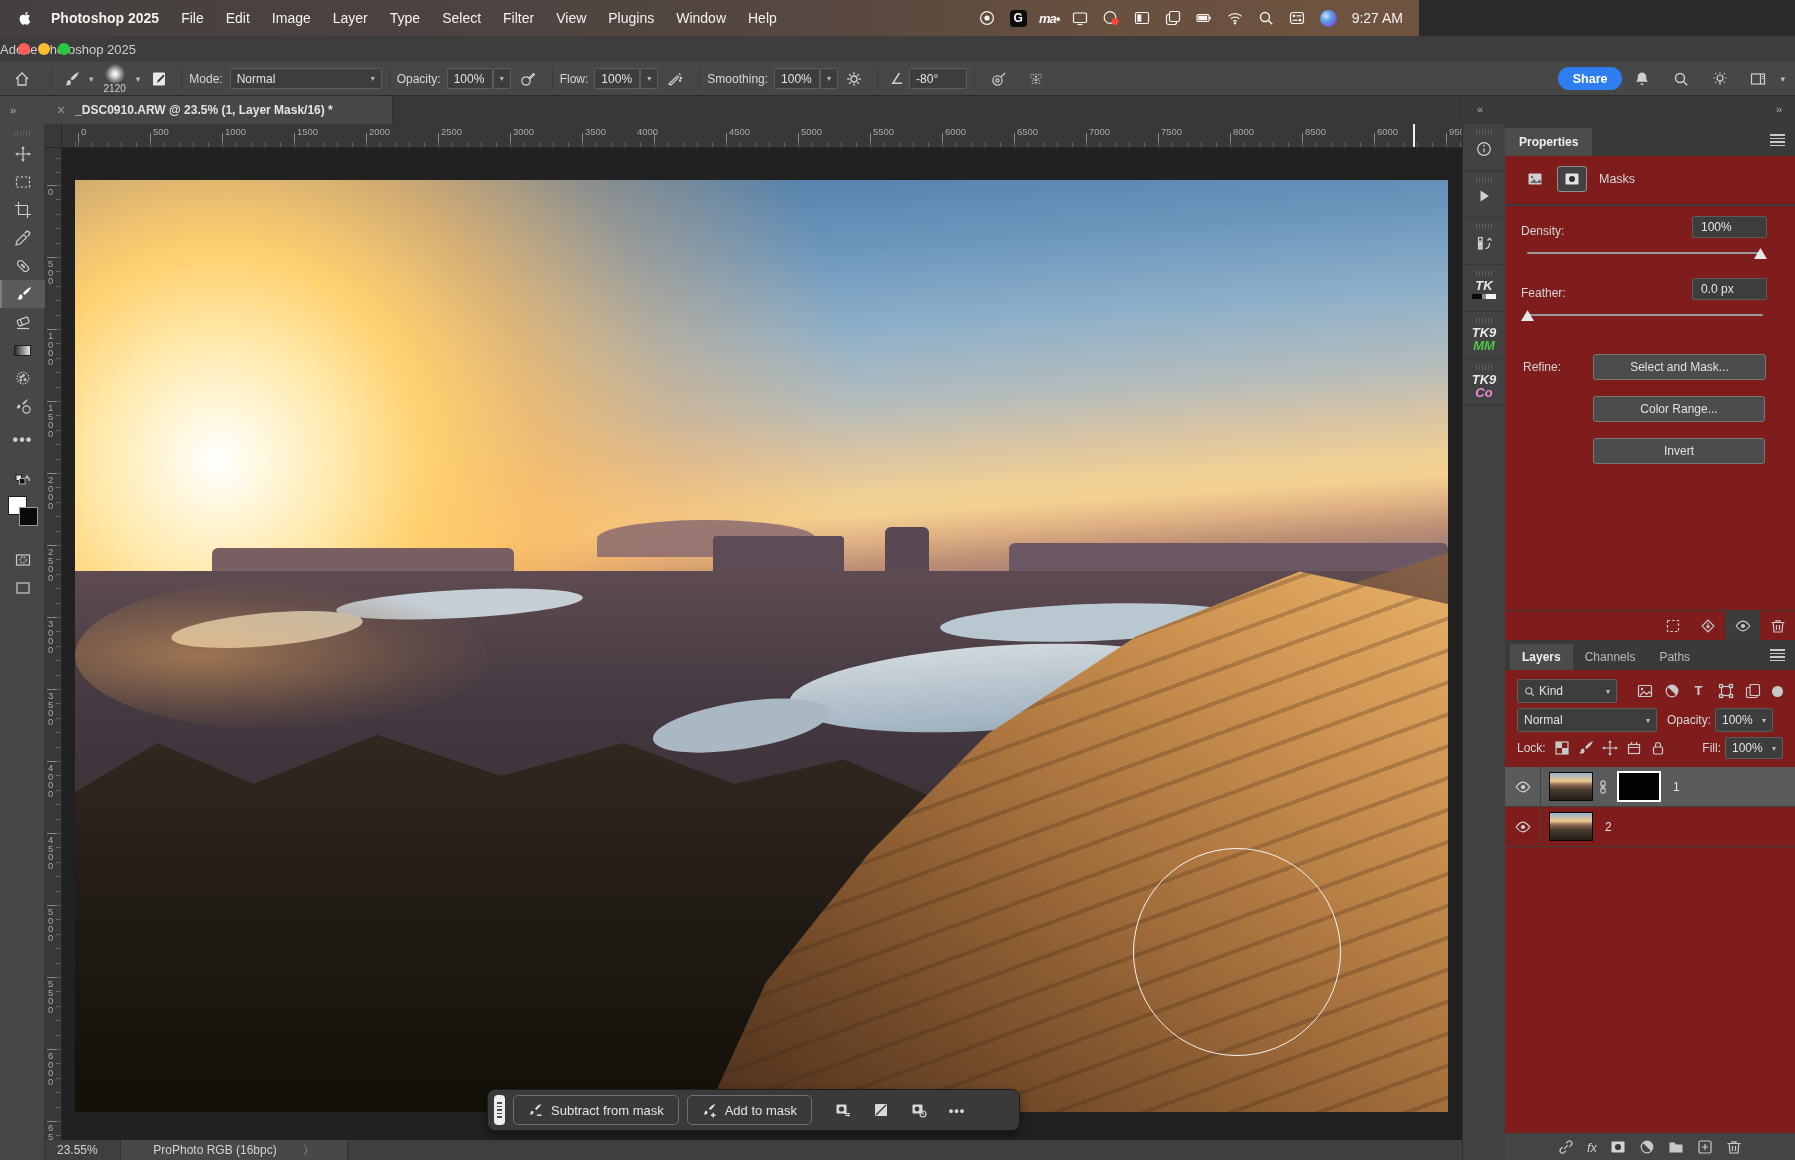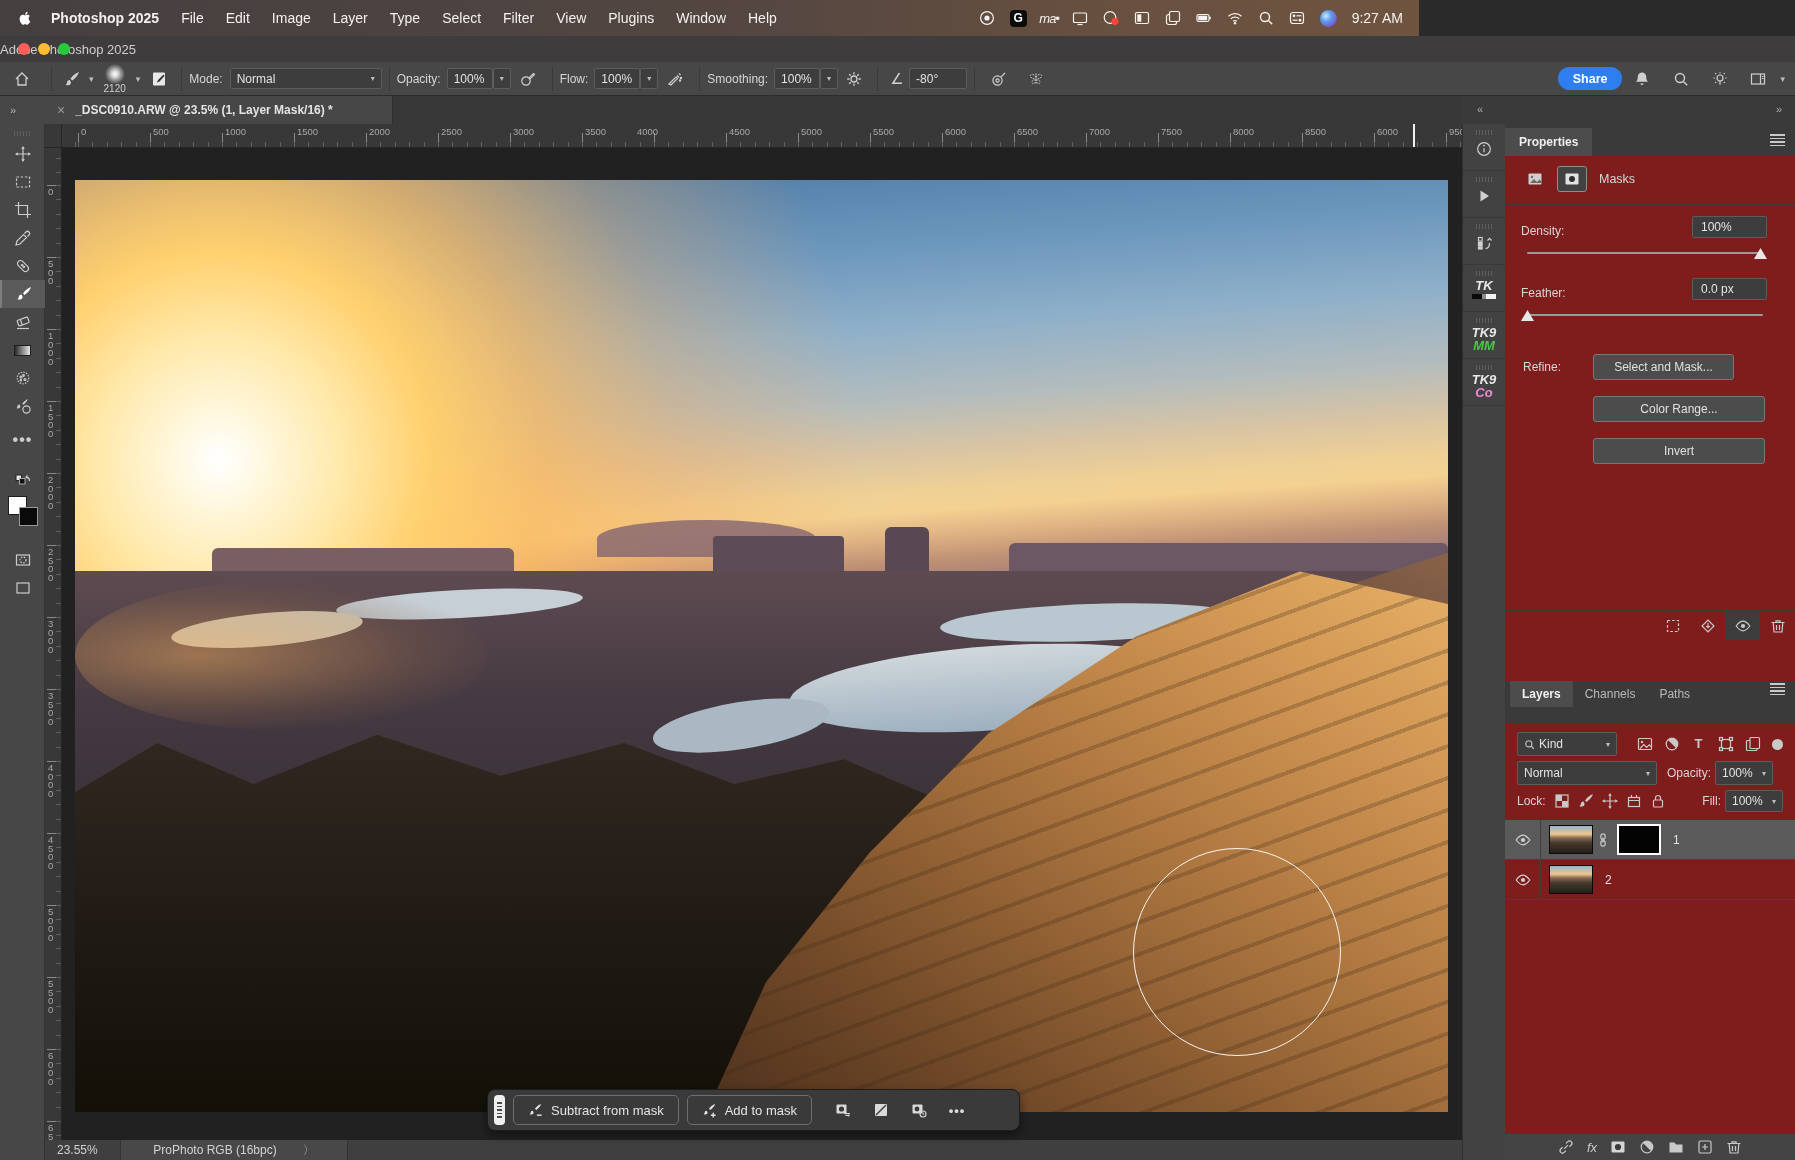--- a/index.html
+++ b/index.html
@@ -14,21 +14,21 @@
     display:flex; align-items:center; color:#f4f1ef; font-size:14px; }
   #mb-items { display:flex; align-items:center; }
   .mb-item { padding:0 11px; cursor:default; }
   .mb-item.bold { font-weight:bold; }
   #mb-right { margin-left:auto; display:flex; align-items:center; gap:12px; padding-right:16px; }
   .mb-ic { width:19px; height:19px; display:flex; align-items:center; justify-content:center; color:#f4f1ef; }
   #mb-apple { width:30px; display:flex; justify-content:center; margin-left:10px; }
   #mb-time { font-size:14px; margin-left:2px; }
   .ghub-chip { width:17px;height:17px;border-radius:4px;background:#0b0b0b;color:#fff;
     font-weight:bold;font-size:12px;display:flex;align-items:center;justify-content:center;}
-  .macro-chip { font-style:italic; font-weight:normal; font-size:13px; letter-spacing:-1px;}
+  .macro-chip { font-style:italic; font-weight:bold; font-size:13px; letter-spacing:-1px;}
   .orb { width:17px;height:17px;border-radius:50%;
     background:radial-gradient(circle at 35% 35%, #cfe6ff 0%, #5aa0e8 35%, #7b5bd6 70%, #3b2b7a 100%); }
   
   #titlebar { position:absolute; left:0; top:36px; width:1795px; height:26px; background:#3e3c3c;
     display:flex; align-items:center; color:#cfcdcd; font-size:13px; }
   .tl { position:absolute; top:7px; width:12px; height:12px; border-radius:50%; }
   
   #optionsbar { position:absolute; left:0; top:62px; width:1795px; height:34px; background:#474747;
     border-bottom:1px solid #2b2b2b; display:flex; align-items:center; color:#d6d6d6; font-size:12px; }
   .ob-sep { width:1px; height:24px; background:#575757; border-right:1px solid #3a3a3a; margin:0 7px; }
@@ -148,21 +148,21 @@
   .slider-thumb { position:absolute; width:13px; height:11px; background:#e8e8e8;
     clip-path:polygon(50% 0,100% 100%,0 100%); }
   .mask-thumb { background:#050505; }
   .icbtn { display:flex; align-items:center; justify-content:center; color:#c9c9c9; }
   #pp-bottom { position:absolute; left:0; bottom:0; width:290px; height:30px; border-top:1px solid #3c3c3c;
     display:flex; align-items:center; justify-content:flex-end; }
   #pp-bottom .icbtn { width:35px; height:30px; }
   #pp-bottom .icbtn.active { background:#3c3c3c; }
   
   #layers { left:1505px; top:640px; width:290px; height:520px; }
-  .ltabs { height:42px; background:#3a3a3a; display:flex; align-items:flex-start; padding-left:5px;margin-top:41px; }
+  .ltabs { height:30px; background:#3a3a3a; display:flex; align-items:flex-end; padding-left:5px; }
   .ltab { height:26px; display:flex; align-items:center; padding:0 12px; color:#b9b9b9; }
   .ltab.active { background:#4c4c4c; color:#f0f0f0; font-weight:bold; }
   .lrow { display:flex; align-items:center; padding:0 12px; }
   .dd { background:#3d3d3d; border:1px solid #5c5c5c; border-radius:2px; height:24px;
     display:flex; align-items:center; padding:0 6px; color:#e2e2e2; }
   .filter-ic { width:27px; display:flex; justify-content:center; color:#c9c9c9; }
   .layer-row { position:relative; height:40px; display:flex; align-items:center; border-bottom:1px solid #404040; }
   .layer-row.sel { background:#5a5a5a; }
   .eye-cell { width:36px; height:40px; display:flex; align-items:center; justify-content:center;
     border-right:1px solid #404040; color:#d0d0d0; }
@@ -807,21 +807,21 @@
     <div class="slider-thumb" style="right:28px;top:42px"></div>
   </div>
   <div style="position:relative;padding:10px 16px 0;height:70px">
     <span>Feather:</span>
     <span class="pbox abs" style="right:28px;top:2px">0.0 px</span>
     <div class="slider-track" style="left:22px;right:32px;top:38px"></div>
     <div class="slider-thumb" style="left:16px;top:34px"></div>
   </div>
   <div style="position:relative;padding:8px 16px 0">
     <span class="abs" style="left:18px;top:14px">Refine:</span>
-    <div class="pbtn" style="margin-left:72px;width:141px">Select and Mask...</div>
+    <div class="pbtn" style="margin-left:72px;width:173px">Select and Mask...</div>
     <div class="pbtn" style="margin-left:72px;width:172px;margin-top:16px">Color Range...</div>
     <div class="pbtn" style="margin-left:72px;width:172px;margin-top:16px">Invert</div>
   </div>
   <div id="pp-bottom">
       <span class="icbtn">
         <svg class="ic" viewBox="0 0 16 16" fill="none" stroke="currentColor" stroke-width="1.2">
           <rect x="2.5" y="2.5" width="11" height="11" stroke-dasharray="2.6 2"></rect>
         </svg>
       </span>
       <span class="icbtn">

